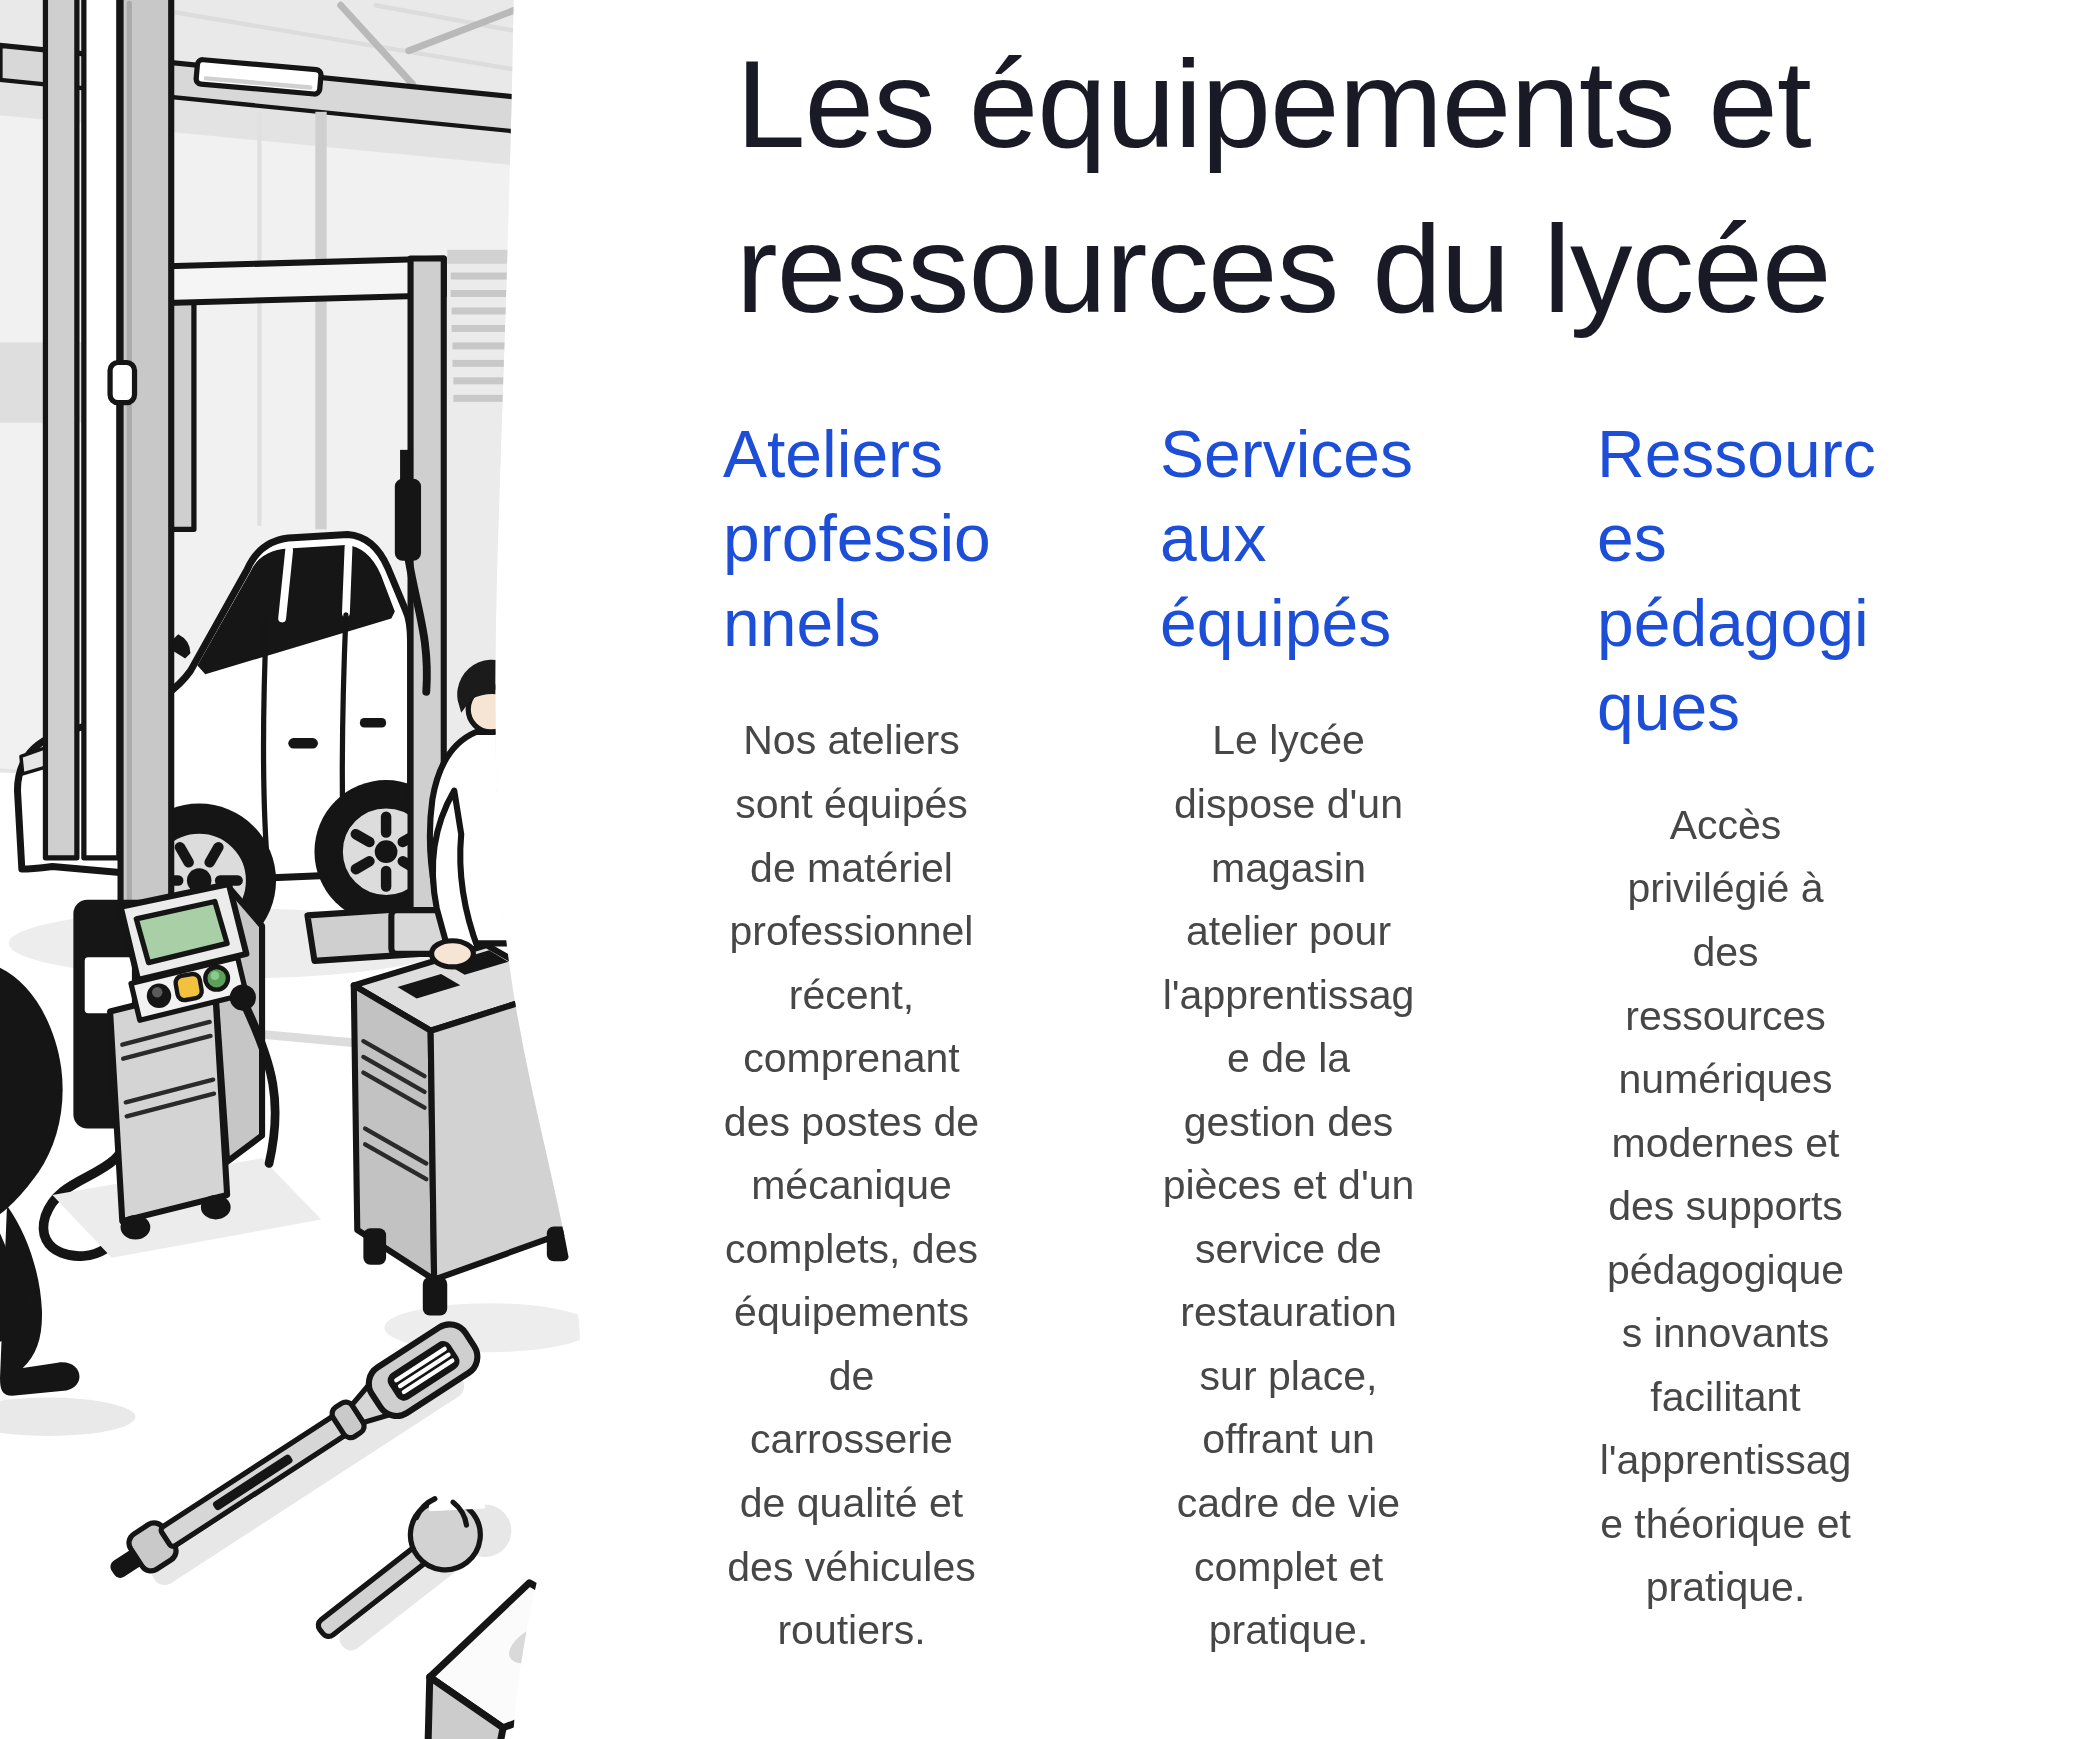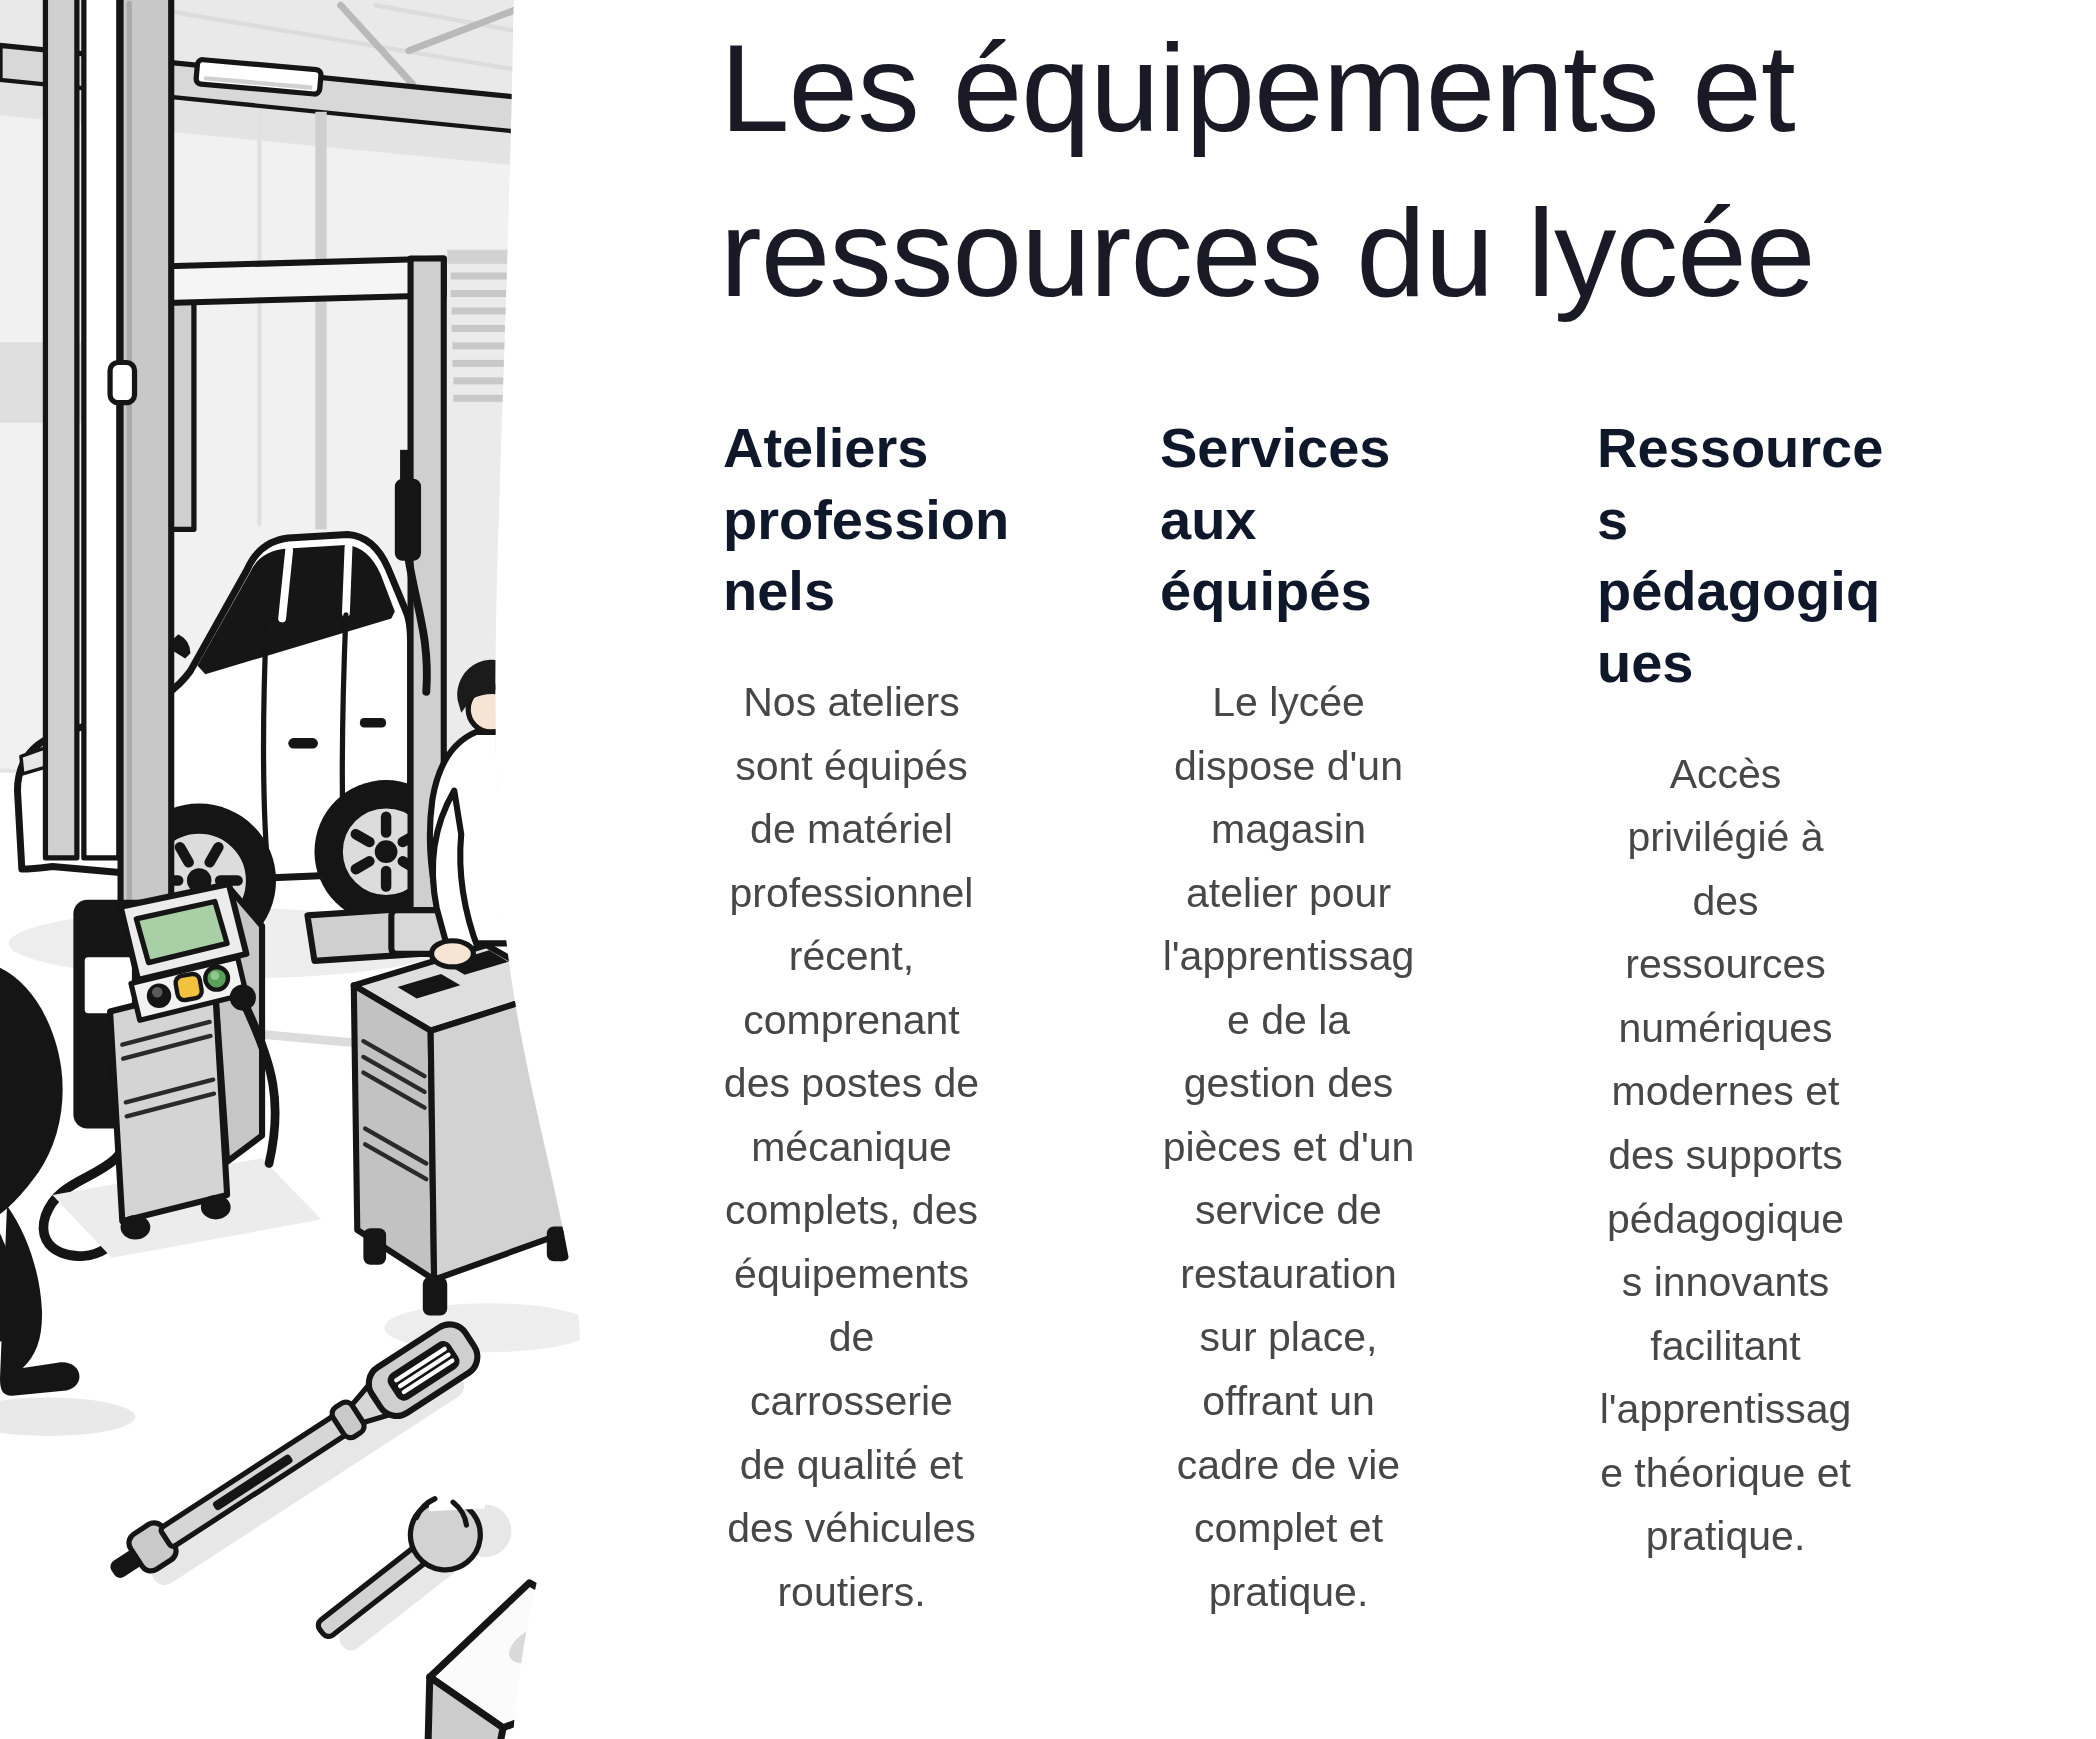--- a/index.html
+++ b/index.html
@@ -2,29 +2,29 @@
 <html style="font-size:14px"><head>
 <meta charset="utf-8">
 <style>
   html,body{margin:0;padding:0;background:#ffffff;}
   .page{
     position:relative;width:2096px;height:1740px;background:#ffffff;
     overflow:hidden;font-family:"Liberation Sans",sans-serif;
   }
   .illustration{position:absolute;left:0;top:0;margin:0;width:594px;height:1740px;}
   .title{
-    position:absolute;left:720px;top:5.2px;width:1310px;margin:0;
+    position:absolute;left:720px;top:5.2px;width:1310px;margin:16px;
     font-size:125px;line-height:1.32;font-weight:300;color:#1a1a26;
     letter-spacing:-0.9px;
   }
   .cols{position:absolute;left:723px;top:412px;display:flex;gap:103px;}
   .col{width:334px;}
   .col h3{
     margin:0 0 44px 0;max-width:288px;
-    font-size:56px;line-height:1.28;font-weight:700;color:#0f172a;
+    font-size:66px;line-height:1.28;font-weight:400;color:#1d4ed8;
     overflow-wrap:anywhere;
   }
   .col p{
     margin:0;max-width:257px;
     font-size:41px;line-height:1.55;font-weight:400;color:#474747;
     overflow-wrap:anywhere;
     text-align:center;
   }
 </style>
 </head>

